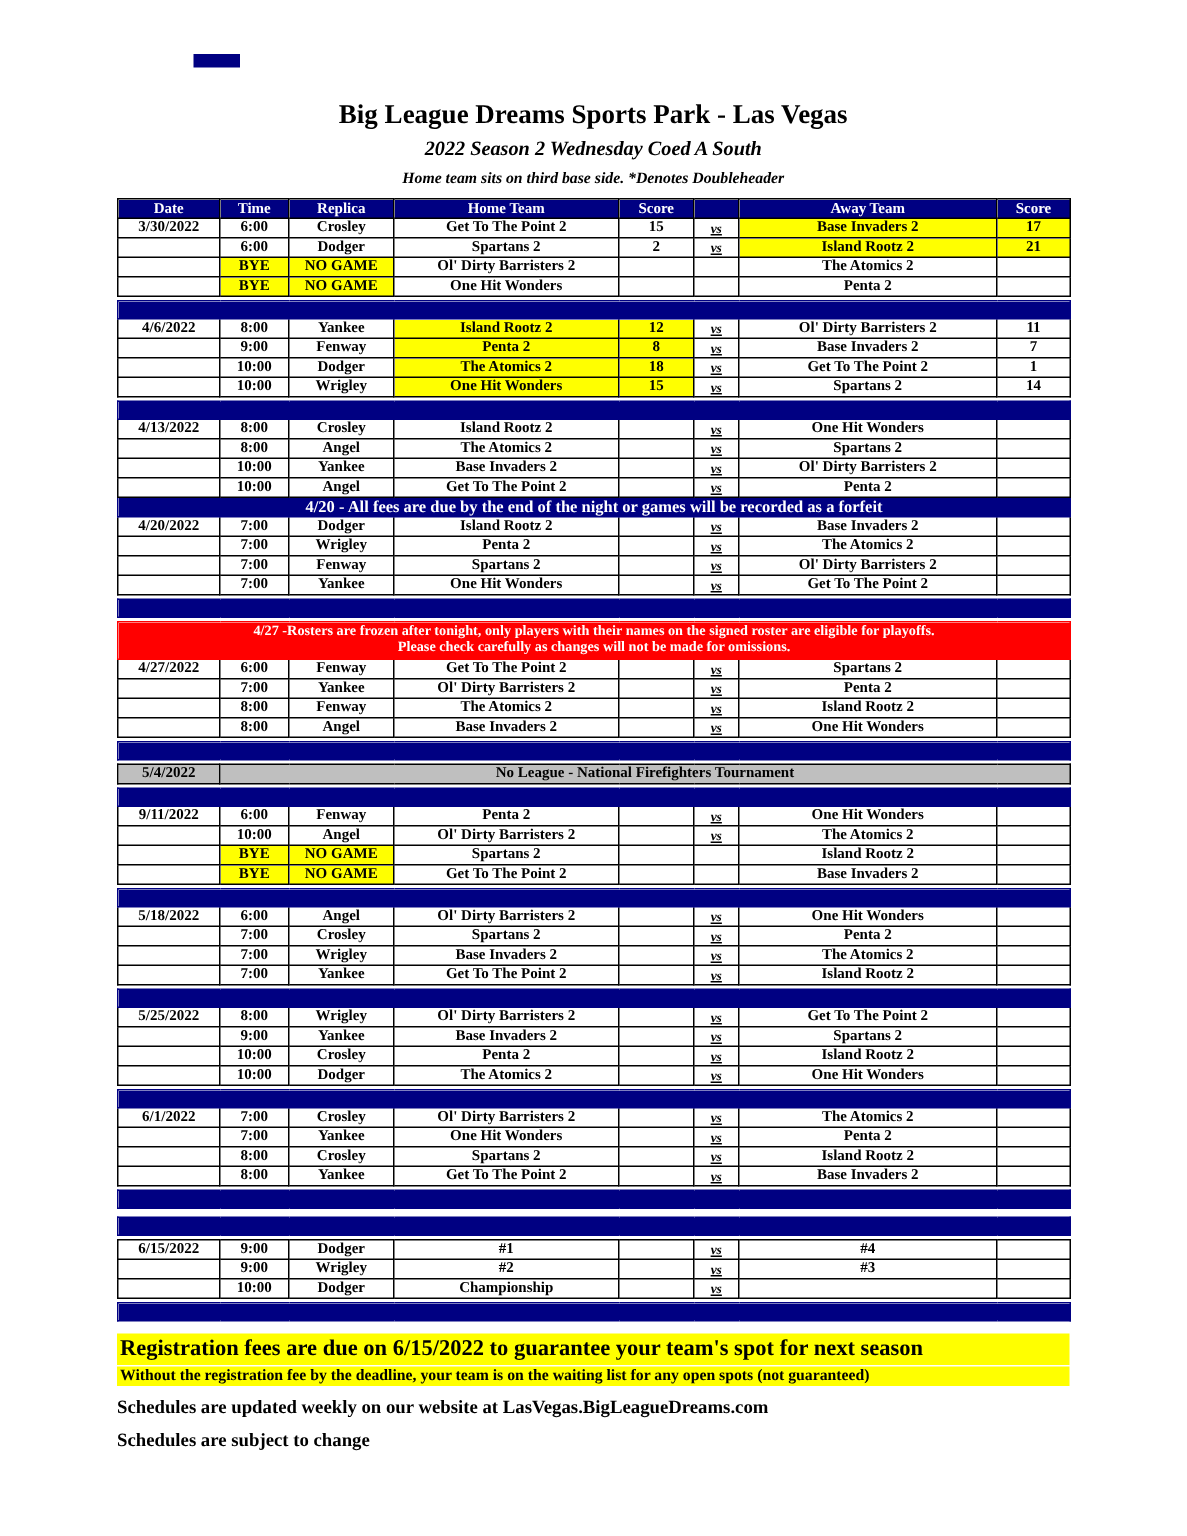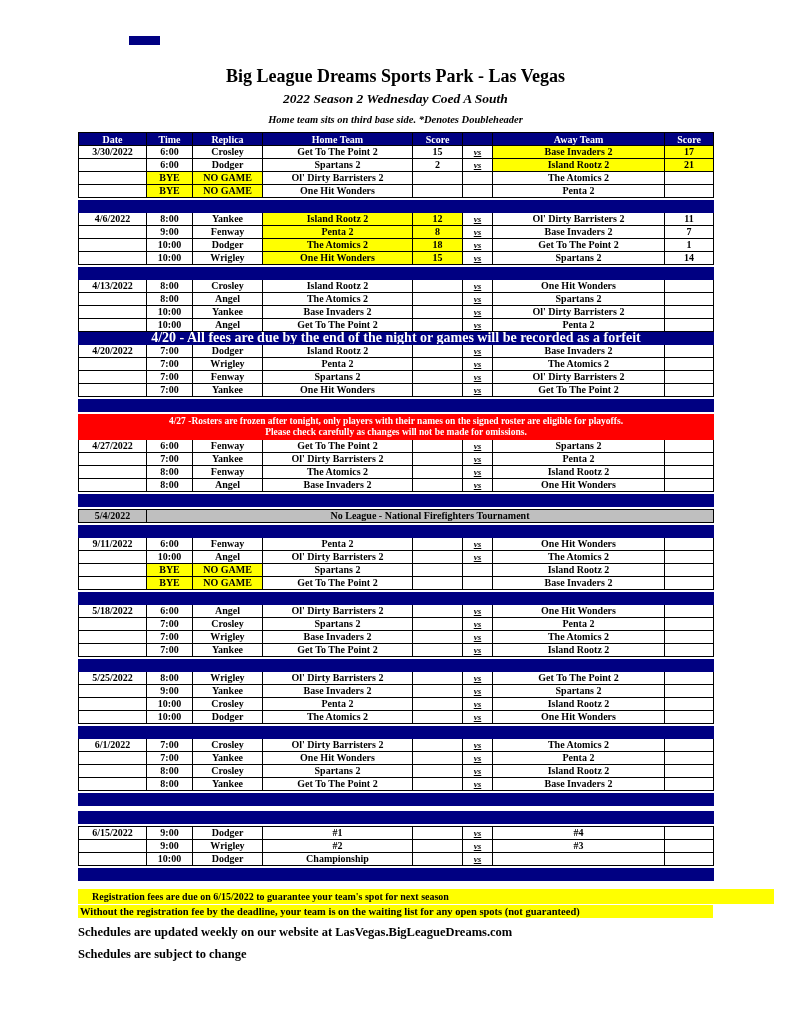--- a/index.html
+++ b/index.html
@@ -21,29 +21,29 @@
     background: var(--navy); color: #fff; font-size: 10px; font-weight: bold;
     height: 13px; border: 1px solid #000; text-align: center; padding: 0;
     white-space: nowrap; overflow: hidden;
   }
   .sched td {
     border: 1px solid #000; font-size: 10px; font-weight: bold; text-align: center;
     height: 13px; line-height: 12px; white-space: nowrap; overflow: hidden; padding: 0;
   }
   .sched td.vs-cell { font-style: italic; font-size: 9px; text-decoration: underline; }
   .sched td.hl { background: var(--yellow); }
-  .sched td.sep-cell { background: var(--navy); border: 1px solid var(--navy); height: 12px; color: #fff; font-size: 14px; font-weight: bold; }
+  .sched td.sep-cell { background: var(--navy); border: 1px solid var(--navy); height: 12px; color: #fff; font-size: 11px; font-weight: bold; }
   .sched td.spacer-cell { border: none; background: #fff; height: 3px; }
   .sched td.banner-cell { background: var(--red); border: 1px solid var(--red); color: #fff; font-size: 9.5px; height: auto; padding: 1px 0; }
   .sched td.banner-cell div { line-height: 11px; white-space: nowrap; }
   .sched td.notice-cell { background: var(--gray); }
   .footer { margin-left: 78px; margin-top: 8px; }
   .footer div { font-weight: bold; }
   .f-playoffs { font-size: 12.5px; margin-bottom: 5px; }
-  .f-registration { font-size: 10px; width: 696px; background: var(--yellow); padding: 2px 14px; }
+  .f-registration { font-size: 15px; width: 635px; background: var(--yellow); padding: 2px 2px; }
   .f-waiting { font-size: 10.5px; width: 635px; background: var(--yellow); padding: 1px 2px; margin-top: 1px; }
   .f-website { font-size: 12.5px; margin-top: 7px; }
   .f-subject { font-size: 12.5px; margin-top: 7px; }
 </style>
 </head>
 <body>
 
 <div class="page">
   <div class="top-mark"></div>
   <div class="title">Big League Dreams Sports Park - Las Vegas</div>

